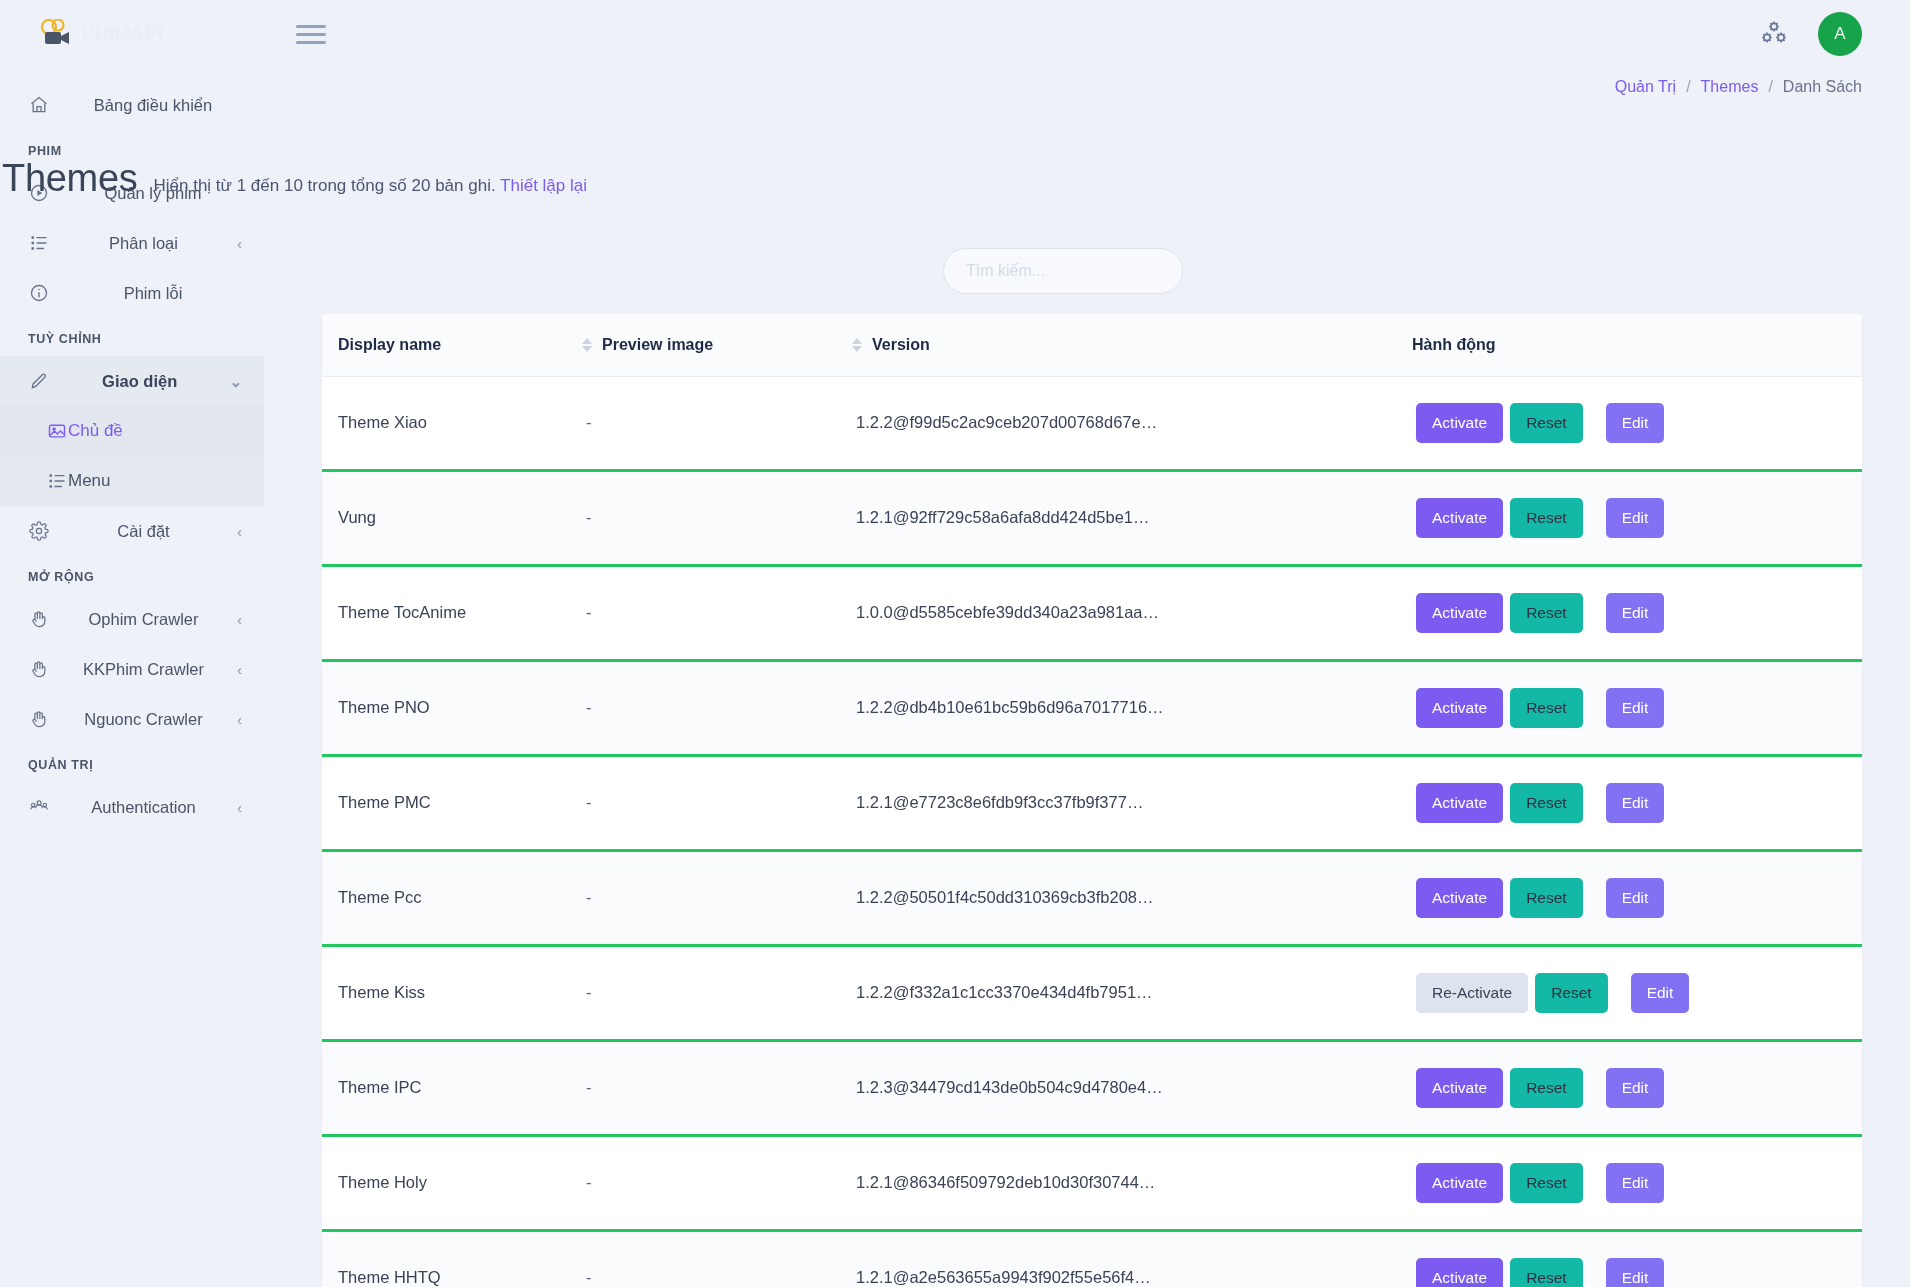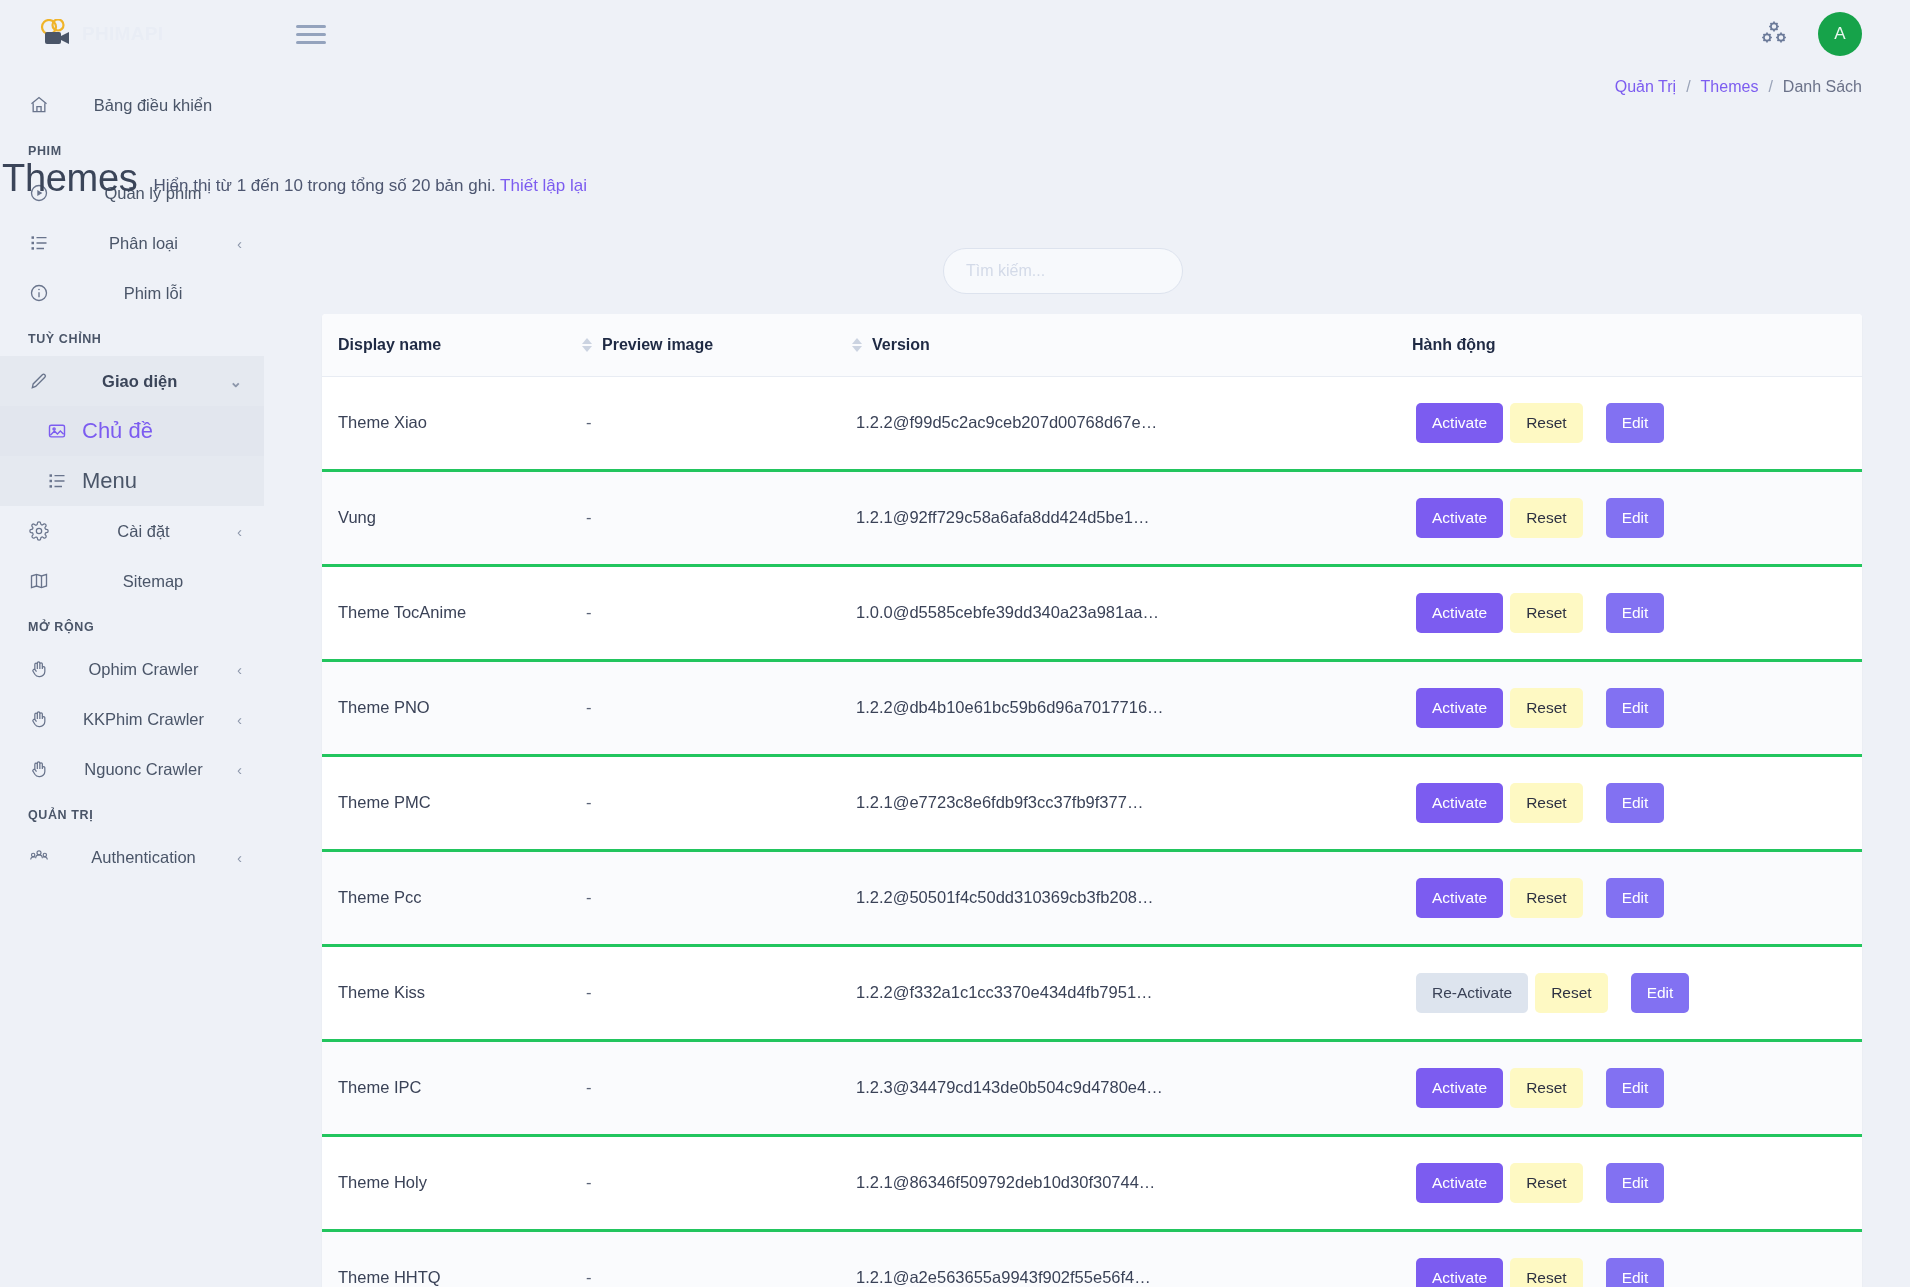--- a/index.html
+++ b/index.html
@@ -58,22 +58,21 @@
   .nav-item .ico { width: 22px; height: 22px; display: flex; align-items: center; justify-content: center; color: #69748c; flex: none;}
   .nav-item .lbl { flex: 1; white-space: nowrap; text-align: center; }
   .nav-item .caret { font-size: 15px; color: #8d97ab; line-height: 1; }
   .nav-group { background: #e5e9f0; }
   .nav-item.group-head { font-weight: 700; color: #3b4559; background: #e5e9f0; gap: 7px; }
   .nav-sub {
     display: flex;
     align-items: center;
     height: 50px;
     padding-left: 46px;
-    gap: 14px;
-    font-size: 22px;
+    font-size: 17px;
     color: #4a5568;
     cursor: pointer;
   }
   .nav-sub.active { background: #e2e6ee; color: #7c5cf0; }
   .nav-sub.active .ico { color: #7c5cf0; }
   .nav-sub .ico { width: 22px; height: 22px; display:flex; align-items:center; justify-content:center; color:#69748c; flex:none;}
 
   
   .main {
     flex: 1;
@@ -188,21 +187,21 @@
     border-radius: 5px;
     padding: 0 16px;
     height: 40px;
     font-size: 15.5px;
     cursor: pointer;
     font-family: "Liberation Sans", sans-serif;
     line-height: 40px;
     white-space: nowrap;
   }
   .btn-activate { background: #7c5cf0; color: #ffffff; }
-  .btn-reset    { background: #fef9c3; color: #2d3142; }
+  .btn-reset    { background: #14b8a6; color: #2d3142; }
   .btn-edit     { background: #8271f2; color: #ffffff; margin-left: 16px; }
   .btn-reactivate { background: #dde4ee; color: #3a4257; }
 </style>
 </head>
 <body>
 
 <div class="app">
 
   <aside class="sidebar">
 
@@ -308,29 +307,20 @@
         <span class="ico">
           <svg width="20" height="20" viewBox="0 0 24 24" fill="none" stroke="currentColor" stroke-width="1.5">
               <circle cx="12" cy="12" r="3.2"></circle>
               <path d="M19.4 15a1.6 1.6 0 0 0 .3 1.8l.1.1a2 2 0 1 1-2.8 2.8l-.1-.1a1.6 1.6 0 0 0-1.8-.3 1.6 1.6 0 0 0-1 1.5V21a2 2 0 0 1-4 0v-.1a1.6 1.6 0 0 0-1-1.5 1.6 1.6 0 0 0-1.8.3l-.1.1a2 2 0 1 1-2.8-2.8l.1-.1a1.6 1.6 0 0 0 .3-1.8 1.6 1.6 0 0 0-1.5-1H3a2 2 0 0 1 0-4h.1a1.6 1.6 0 0 0 1.5-1 1.6 1.6 0 0 0-.3-1.8l-.1-.1a2 2 0 1 1 2.8-2.8l.1.1a1.6 1.6 0 0 0 1.8.3H9a1.6 1.6 0 0 0 1-1.5V3a2 2 0 0 1 4 0v.1a1.6 1.6 0 0 0 1 1.5 1.6 1.6 0 0 0 1.8-.3l.1-.1a2 2 0 1 1 2.8 2.8l-.1.1a1.6 1.6 0 0 0-.3 1.8V9a1.6 1.6 0 0 0 1.5 1H21a2 2 0 0 1 0 4h-.1a1.6 1.6 0 0 0-1.5 1z"></path>
             </svg>
         </span>
         <span class="lbl">Cài đặt</span>
         <span class="caret">‹</span>
       </div>
 
-      <div class="nav-item">
-        <span class="ico">
-          <svg width="20" height="20" viewBox="0 0 24 24" fill="none" stroke="currentColor" stroke-width="1.6">
-              <path d="M3 6l6-2 6 2 6-2v14l-6 2-6-2-6 2z"></path>
-              <path d="M9 4v14M15 6v14"></path>
-            </svg>
-        </span>
-        <span class="lbl">Sitemap</span>
-      </div>
 
       <div class="nav-section">MỞ RỘNG</div>
 
       <div class="nav-item">
         <span class="ico">
           <svg width="20" height="20" viewBox="0 0 24 24" fill="none" stroke="currentColor" stroke-width="1.5">
               <path d="M7 12V6.5a1.5 1.5 0 0 1 3 0V12M10 12V5a1.5 1.5 0 0 1 3 0v7M13 12V6a1.5 1.5 0 0 1 3 0v6M16 10.5a1.5 1.5 0 0 1 3 0V15a6 6 0 0 1-6 6h-1a6 6 0 0 1-5-2.7L5 15a1.6 1.6 0 0 1 2.5-2L9 15"></path>
             </svg>
         </span>
         <span class="lbl">Ophim Crawler</span>

